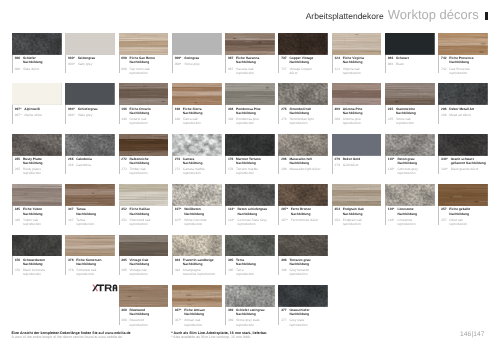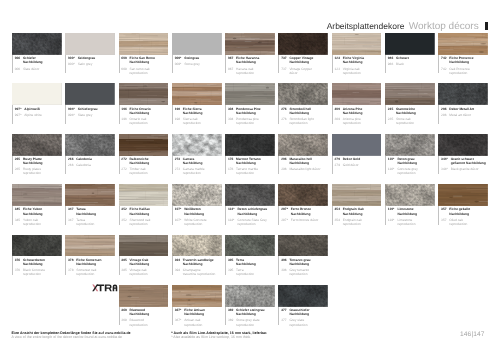--- a/index.html
+++ b/index.html
@@ -1,23 +1,23 @@
 <!DOCTYPE html>
 <html><head>
 <meta charset="utf-8">
 <style>
   html,body{margin:0;padding:0;}
   body{width:500px;height:354px;background:#ffffff;font-family:"Liberation Sans",sans-serif;
        -webkit-font-smoothing:antialiased;text-rendering:geometricPrecision;overflow:hidden;position:relative;}
   .page{position:absolute;left:0;top:0;width:500px;height:354px;}
 
   
-  .header{position:absolute;right:12.5px;top:7.3px;display:flex;align-items:baseline;gap:4.2px;margin-top:14px;}
+  .header{position:absolute;right:12.5px;top:7.3px;display:flex;align-items:baseline;gap:4.2px;}
   .h-de{font-size:8.5px;color:#303030;letter-spacing:0.0px;font-weight:400;}
-  .h-en{font-size:10px;color:#b0b0b0;letter-spacing:0.0px;font-weight:400;}
+  .h-en{font-size:13px;color:#b0b0b0;letter-spacing:0.0px;font-weight:400;}
   .h-bar{width:2.2px;height:8px;background:#1d1d1d;margin-left:2.5px;position:relative;top:0.4px;}
 
   
   .grid{position:absolute;left:11.95px;top:33px;width:480px;}
   .row{display:flex;height:50.4px;}
   .cell{width:53.3px;position:relative;}
   .sw{width:49.7px;height:21.8px;position:relative;overflow:hidden;background:#ccc;}
   .info{position:relative;margin-top:0.1px;padding-left:2.8px;height:22px;}
   .info:before{content:"";position:absolute;left:0;top:0px;width:0.55px;height:18.6px;background:#c2c2c2;}
   .line{display:flex;font-size:3.25px;line-height:4.15px;white-space:nowrap;}

